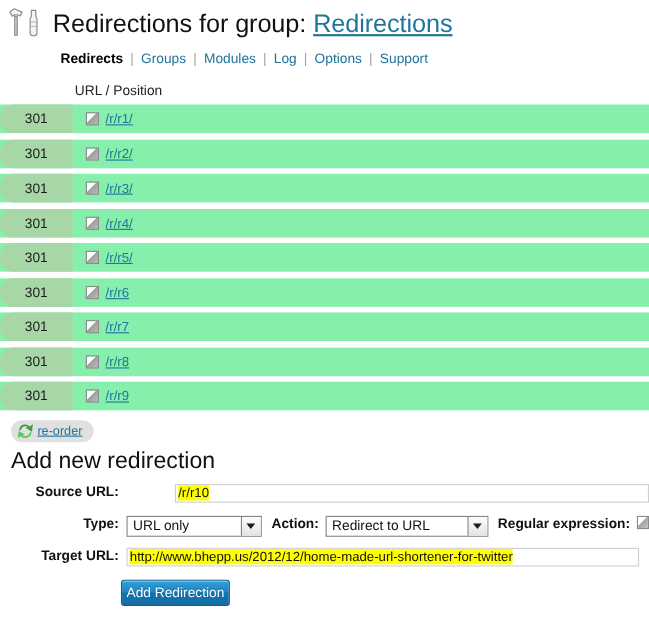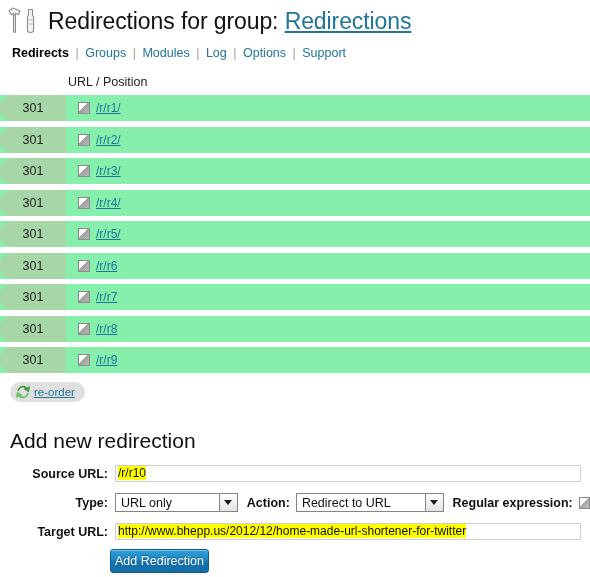--- a/index.html
+++ b/index.html
@@ -51,20 +51,21 @@
     white-space: nowrap;
   }
   #subsubsub .navitem {
     color: #21759b;
     text-decoration: none;
     cursor: pointer;
   }
   #subsubsub .navitem.current {
     color: #000000;
     font-weight: bold;
+    margin-left: 43px;
   }
   #subsubsub .sep {
     color: #b09c9c;
     padding: 0 3px;
   }
 
   
   #redirect-table {
     margin-top: 11px;
     width: 590px;
@@ -157,29 +158,28 @@
     color: #21759b;
     text-decoration: underline;
     font-size: 11.5px;
   }
 
   
   #add-heading {
     font-size: 21px;
     font-weight: normal;
     color: #111111;
-    margin: 27px 0 0 10px;
+    margin: 5px 0 0 10px;
   }
 
   #add-form {
     margin-top: 9px;
   }
   .form-row {
     display: flex;
-    align-items: center;
     min-height: 24px;
     margin-bottom: 5px;
   }
   .form-label {
     width: 115px;
     flex: 0 0 115px;
     text-align: right;
     padding-right: 7px;
     box-sizing: border-box;
     font-size: 12.5px;
@@ -195,20 +195,21 @@
     font-size: 12px;
     color: #111111;
     padding: 0 2px;
     line-height: 15px;
     white-space: nowrap;
     overflow: hidden;
     cursor: text;
   }
   #source-url-input {
     width: 466px;
+    margin-left: 44px;
   }
   #target-url-input {
     width: 466px;
   }
   .hl {
     background: #ffff00;
   }
 
   
   .select-box {

